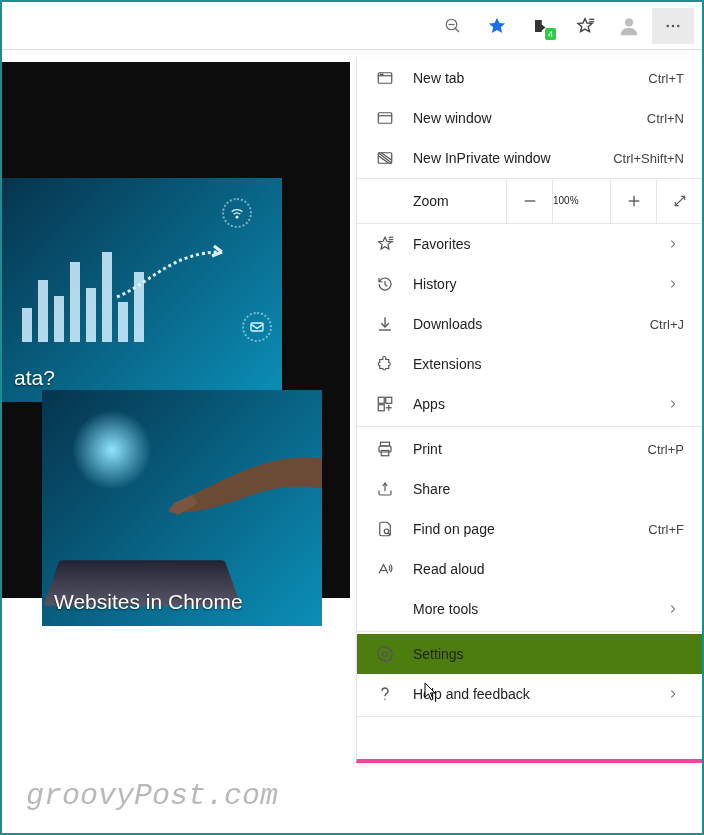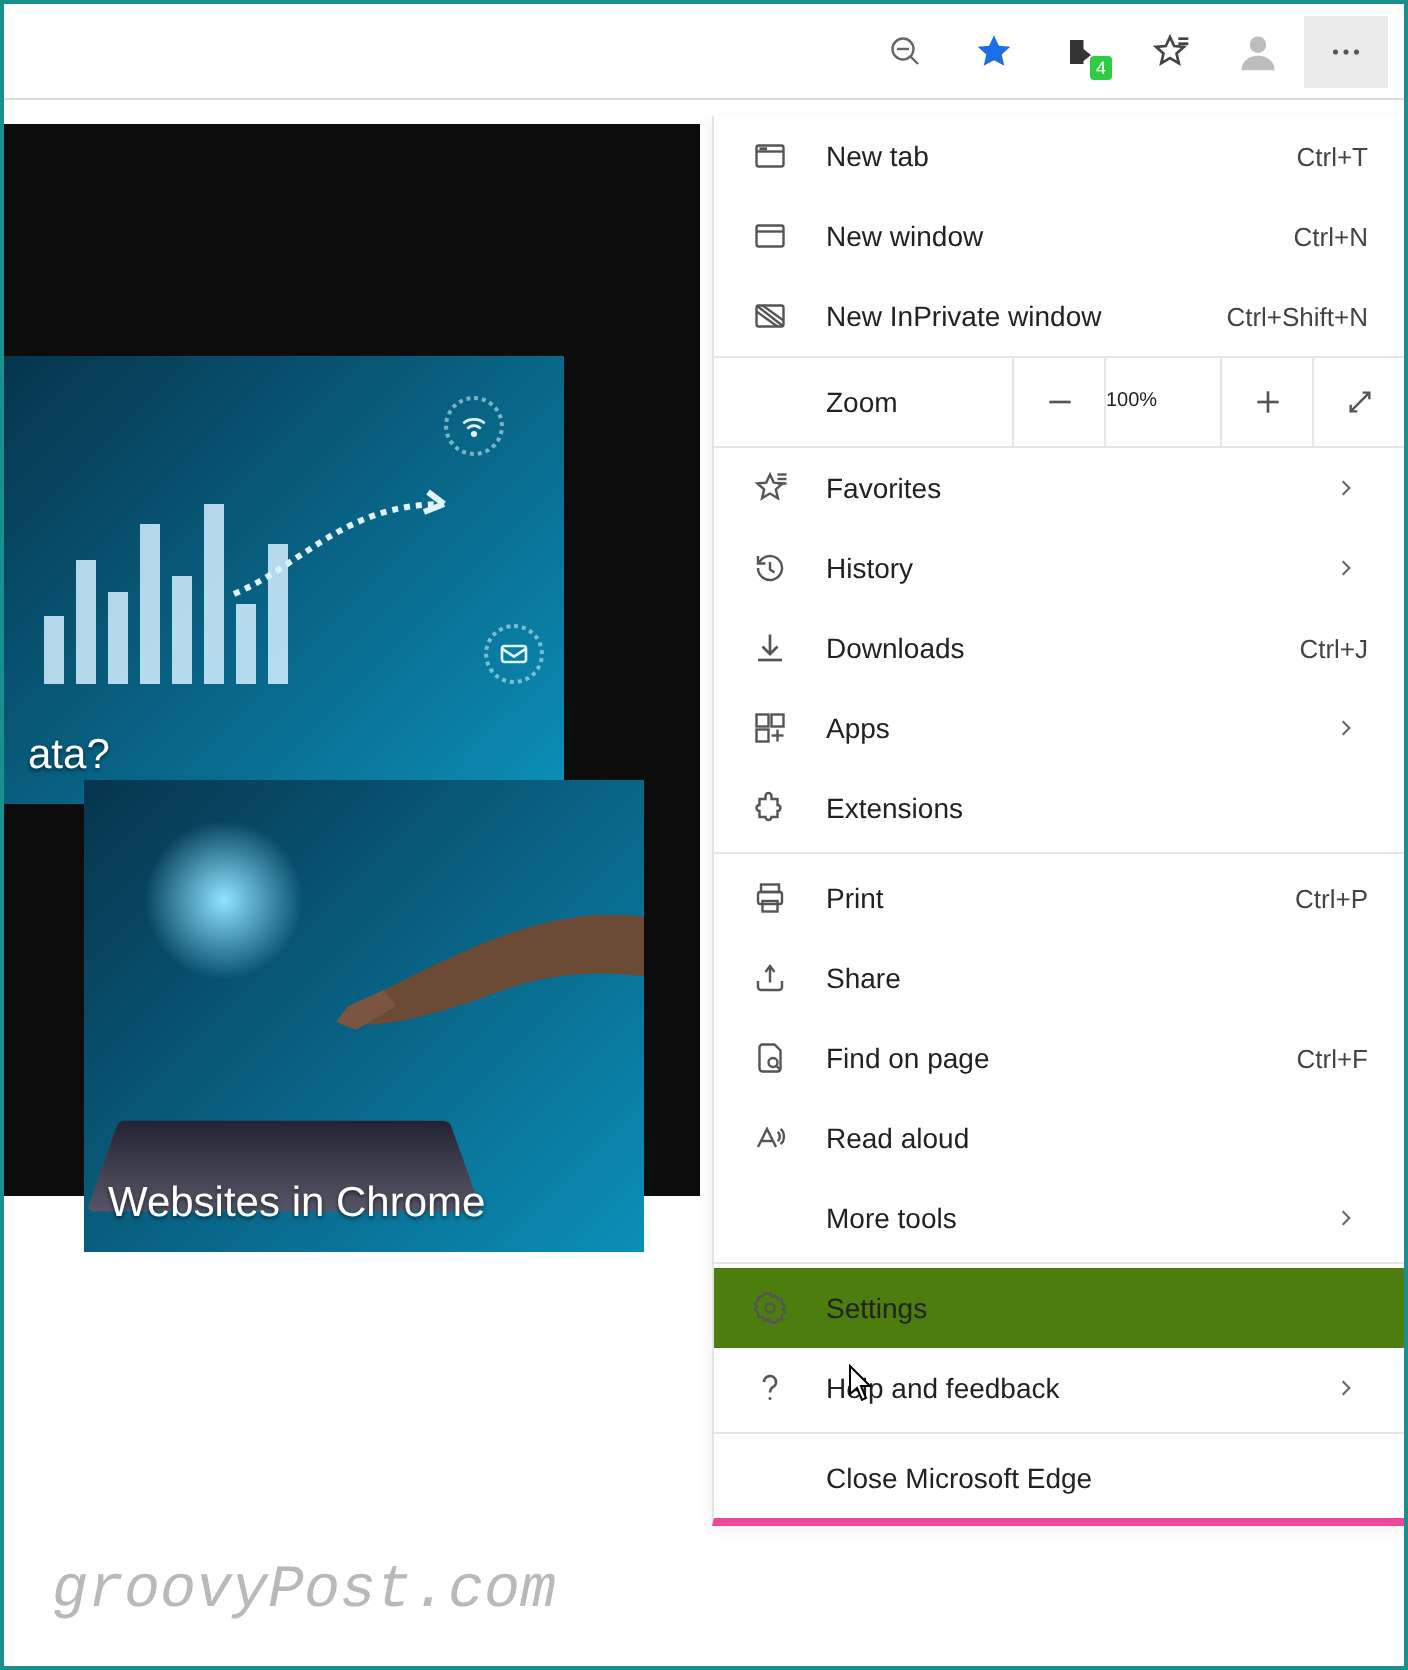--- a/index.html
+++ b/index.html
@@ -248,44 +248,44 @@
           <path d="M4 20h16"></path>
         </svg>
     </span>
     <span class="menu-label">Downloads</span>
     <span class="menu-shortcut">Ctrl+J</span>
   </div>
 
   <div class="menu-item">
     <span class="menu-icon">
       <svg width="18" height="18" viewBox="0 0 24 24" fill="none" stroke="#555" stroke-width="1.6">
+          <path d="M9 4a2 2 0 1 1 4 0v2h4v4a2 2 0 1 1 0 4v4h-4a2 2 0 1 1-4 0H5v-4a2 2 0 1 1 0-4V6h4z"></path>
+        </svg>
+    </span>
+    <span class="menu-label">Extensions</span>
+  </div>
+
+  <div class="menu-item">
+    <span class="menu-icon">
+      <svg width="18" height="18" viewBox="0 0 24 24" fill="none" stroke="#555" stroke-width="1.6">
           <rect x="3" y="3" width="8" height="8"></rect>
           <rect x="13" y="3" width="8" height="8"></rect>
           <rect x="3" y="13" width="8" height="8"></rect>
           <line x1="17" y1="13" x2="17" y2="21"></line>
           <line x1="13" y1="17" x2="21" y2="17"></line>
         </svg>
     </span>
     <span class="menu-label">Apps</span>
     <span class="menu-chevron">
       <svg width="10" height="10" viewBox="0 0 24 24" fill="none" stroke="#666" stroke-width="2.5">
           <path d="M8 4l8 8-8 8"></path>
         </svg>
     </span>
   </div>
 
-  <div class="menu-item">
-    <span class="menu-icon">
-      <svg width="18" height="18" viewBox="0 0 24 24" fill="none" stroke="#555" stroke-width="1.6">
-          <path d="M9 4a2 2 0 1 1 4 0v2h4v4a2 2 0 1 1 0 4v4h-4a2 2 0 1 1-4 0H5v-4a2 2 0 1 1 0-4V6h4z"></path>
-        </svg>
-    </span>
-    <span class="menu-label">Extensions</span>
-  </div>
-
   <div class="menu-sep"></div>
 
   <div class="menu-item">
     <span class="menu-icon">
       <svg width="18" height="18" viewBox="0 0 24 24" fill="none" stroke="#555" stroke-width="1.6">
           <rect x="6" y="3" width="12" height="5"></rect>
           <rect x="4" y="8" width="16" height="8" rx="1.5"></rect>
           <rect x="7" y="14" width="10" height="7"></rect>
         </svg>
     </span>
@@ -362,21 +362,20 @@
       <svg width="10" height="10" viewBox="0 0 24 24" fill="none" stroke="#666" stroke-width="2.5">
           <path d="M8 4l8 8-8 8"></path>
         </svg>
     </span>
   </div>
 
   <div class="menu-sep"></div>
 
   <div class="menu-item">
     <span class="menu-icon blank"></span>
-    <span class="menu-label">Close Microsoft Edge</span>
   </div>
 
 </div>
 
 <div class="cursor" style="left:422px; top:680px;">
   <svg width="14" height="20" viewBox="0 0 14 20">
       <path d="M1 1 L1 15 L4.5 12 L7 18 L9 17 L6.5 11 L11 11 Z" fill="#fff" stroke="#000" stroke-width="1"></path>
     </svg>
 </div>
 

